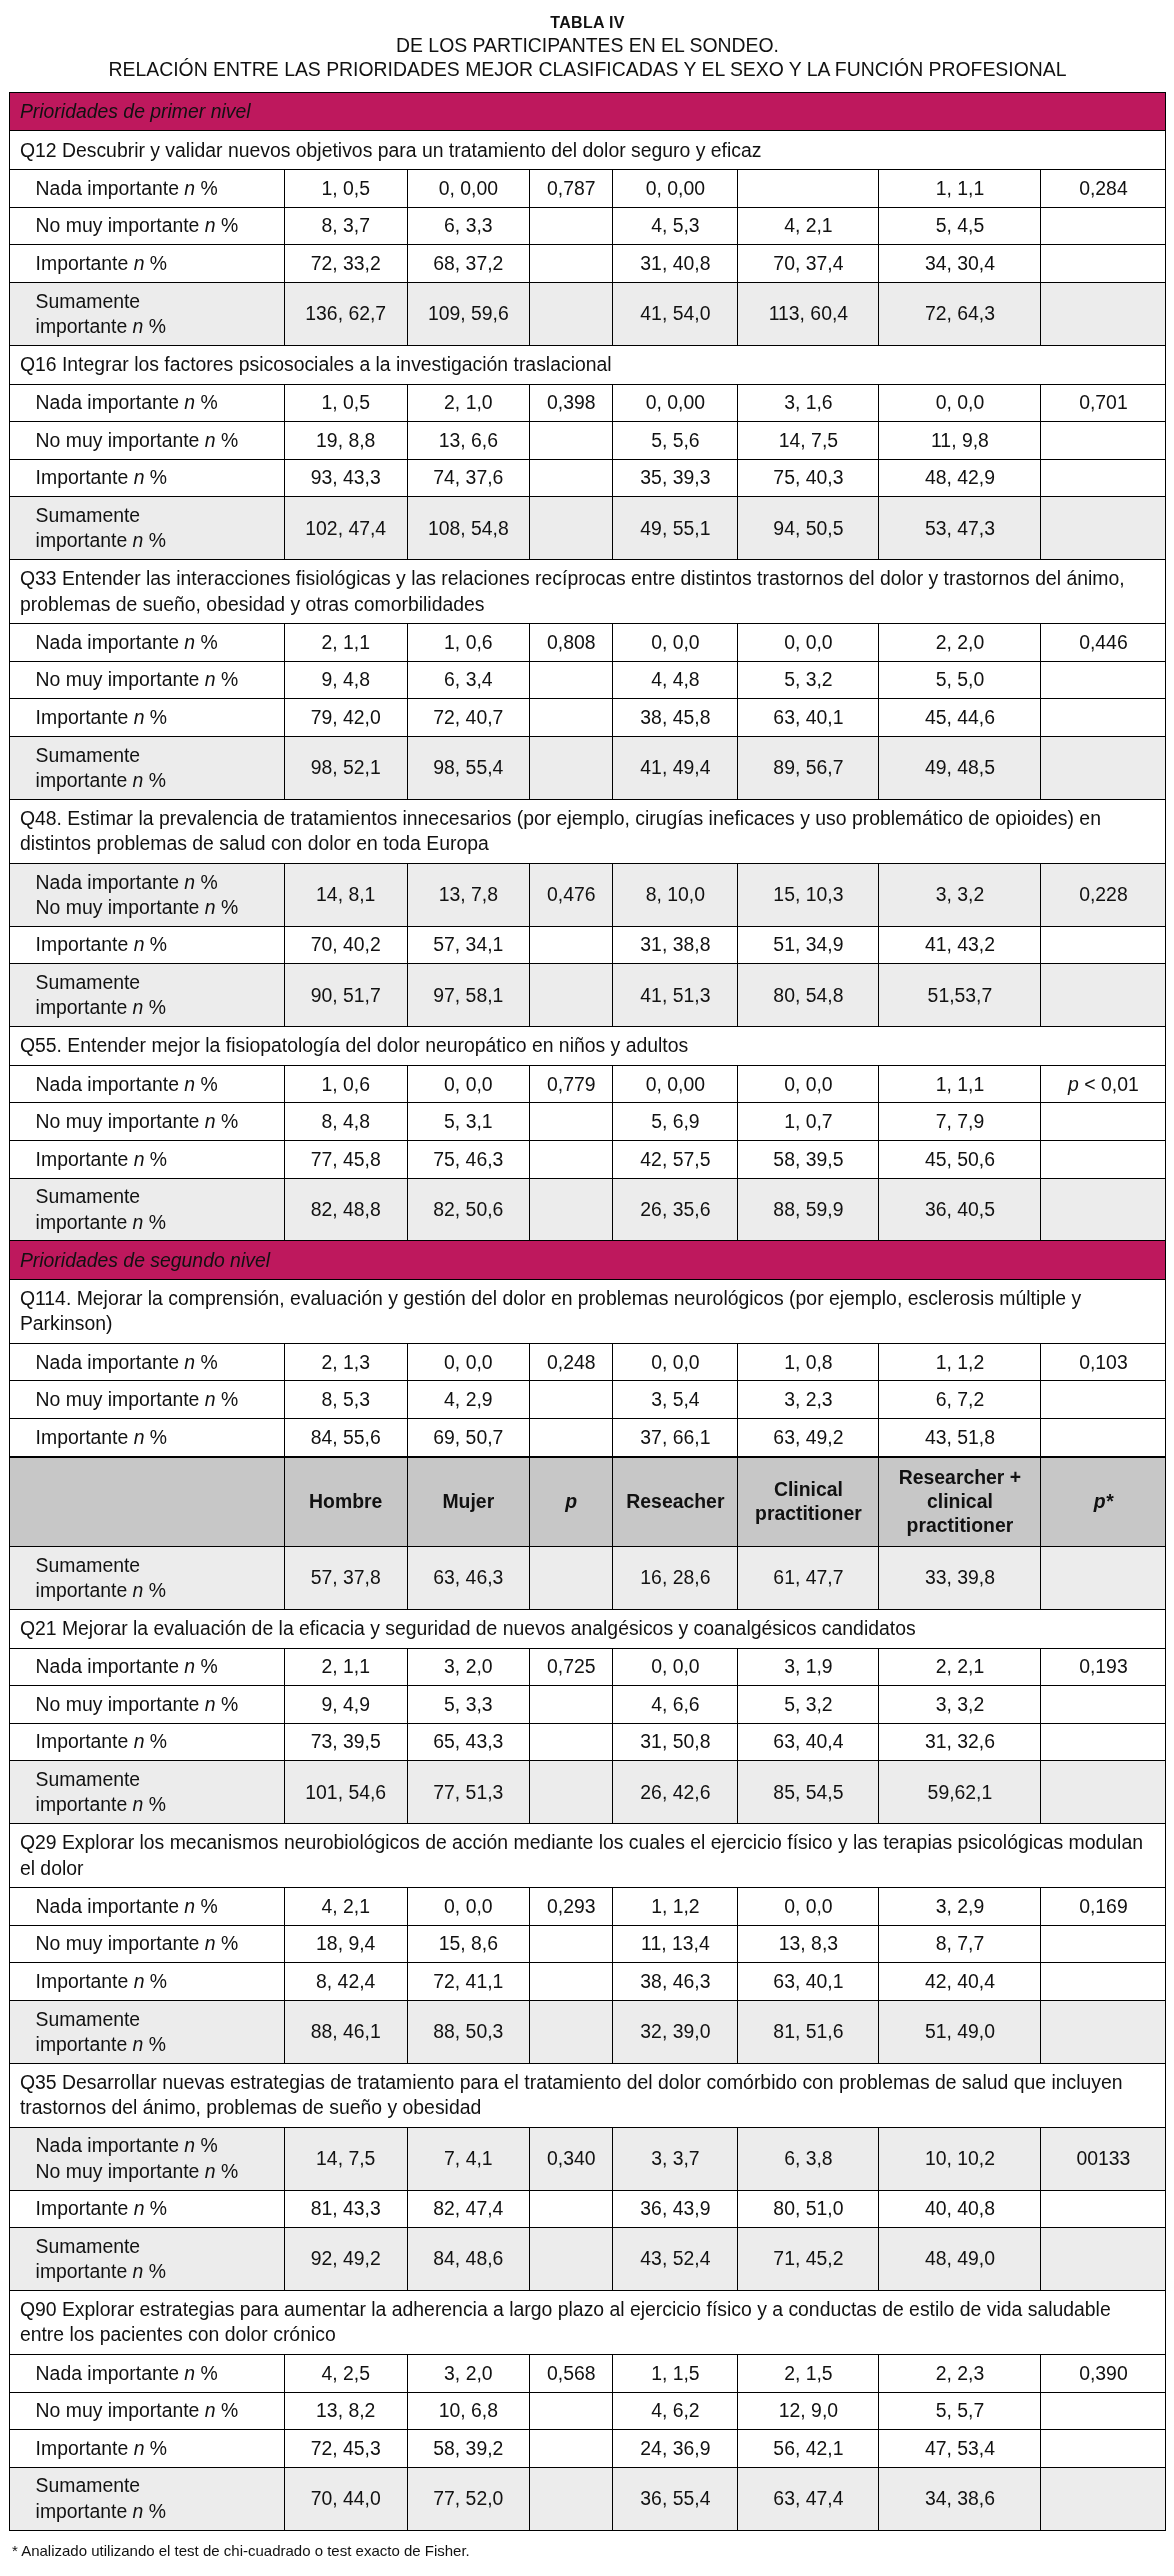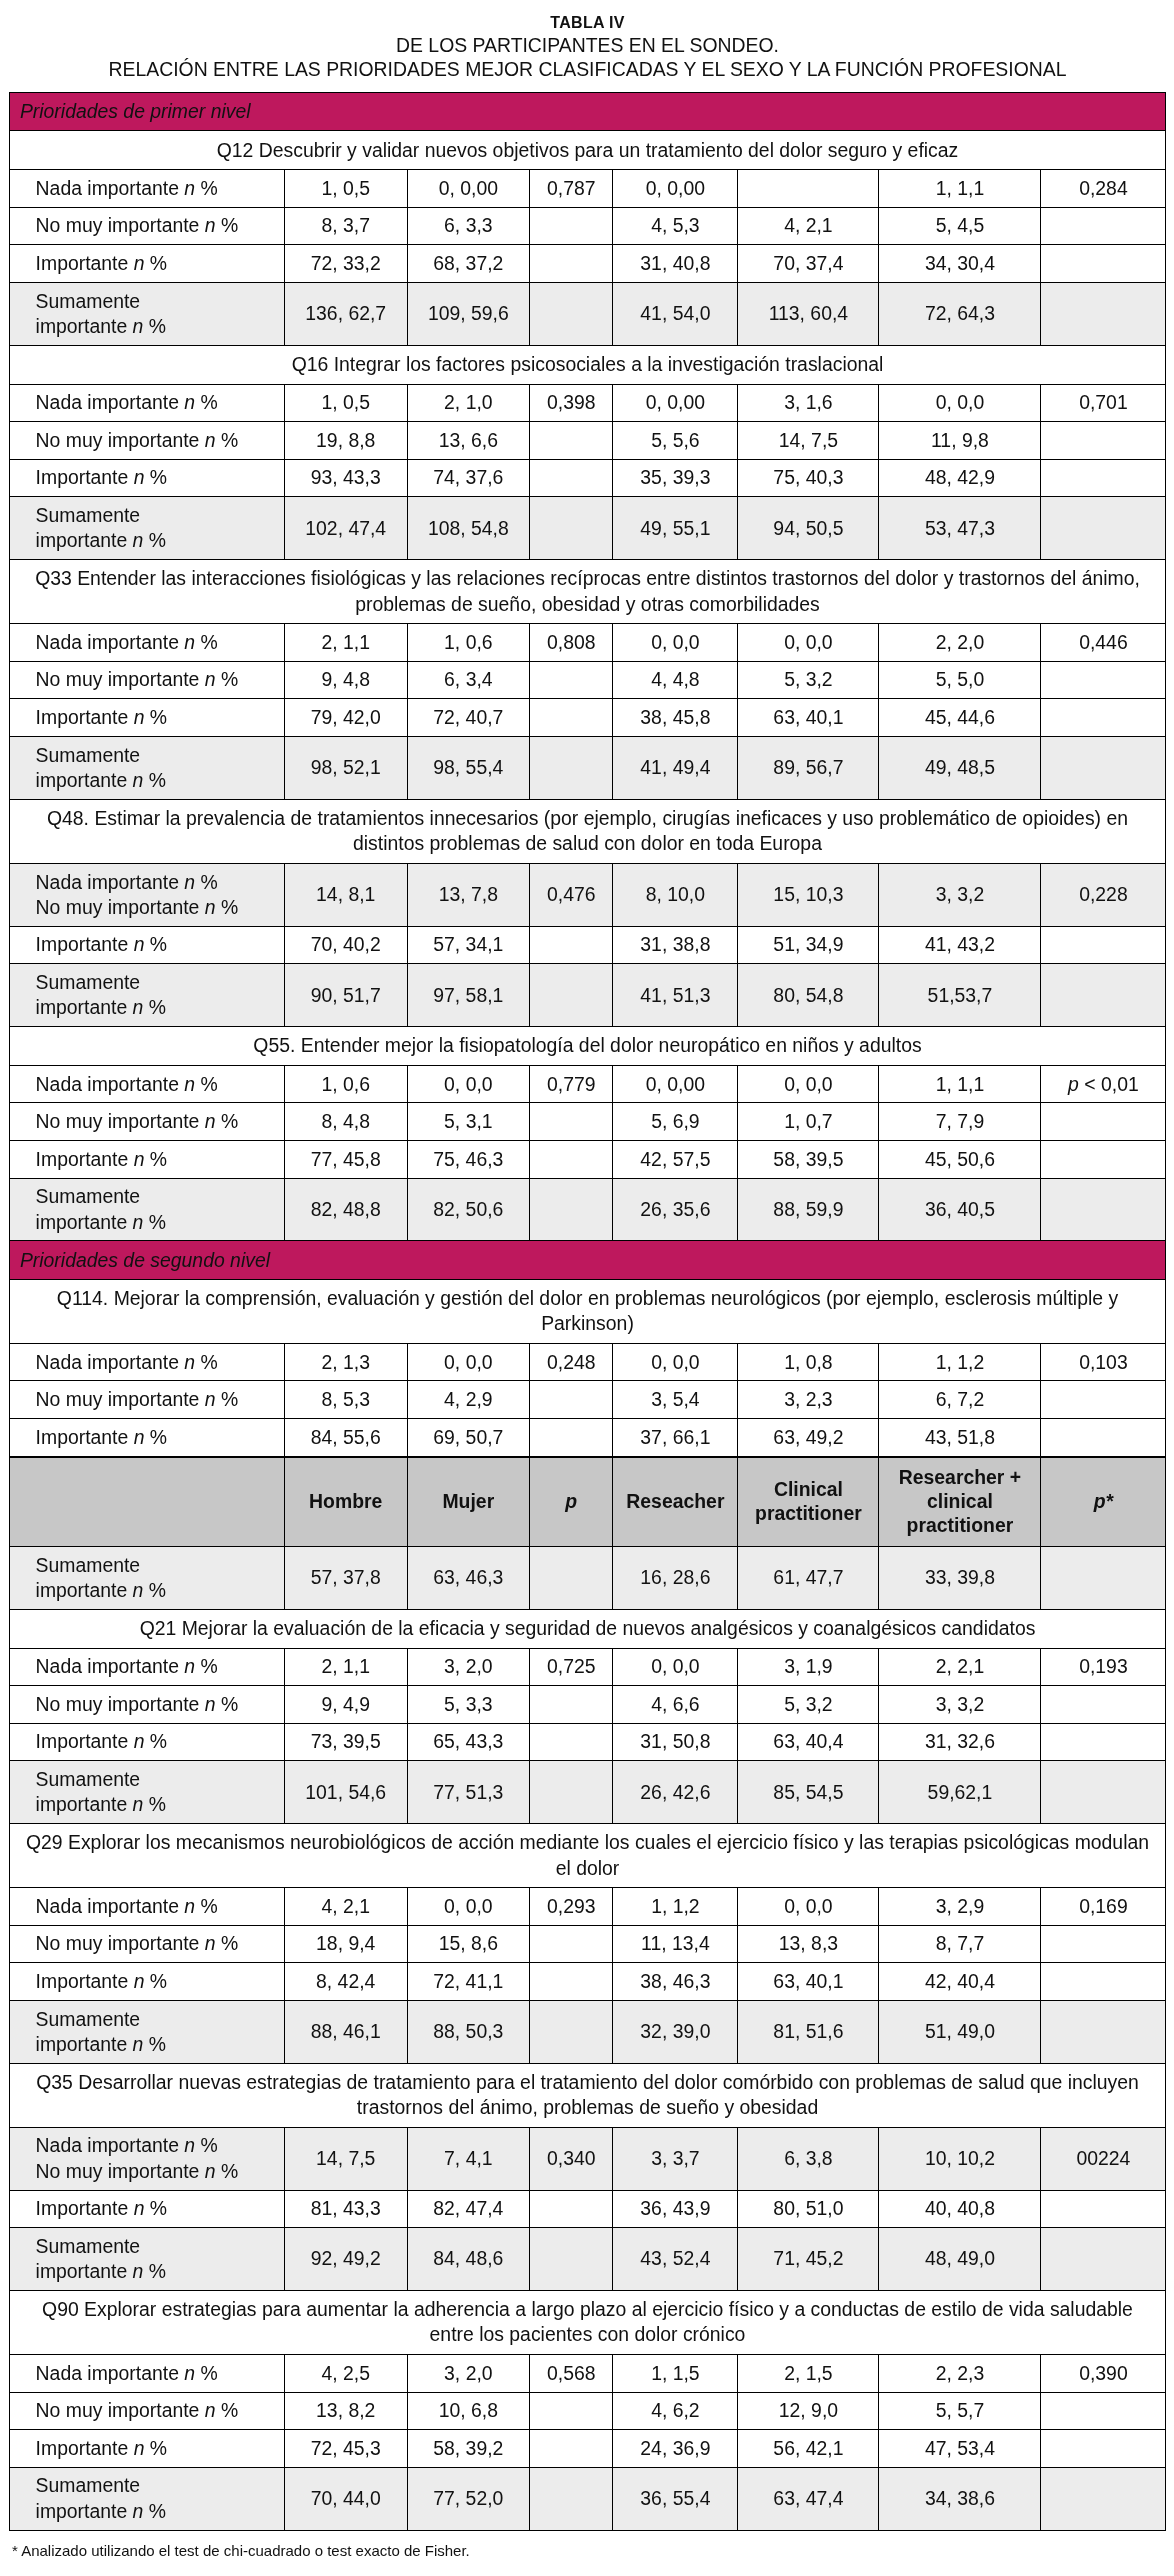--- a/index.html
+++ b/index.html
@@ -41,21 +41,21 @@
     background: #c7c7c7;
     font-weight: bold;
     text-align: center;
     padding: 8.6px 4.6px;
     line-height: 1.22;
   }
   th.head-cell.italic { font-style: italic; }
   tr.repeat th { border-top: 2.9px solid #000; }
 
   td.section-cell { font-style: italic; padding: 6.3px 10.3px; background: #be185d; line-height: 1.28; }
-  td.question-cell { padding: 6.3px 10.3px; background: #fff; line-height: 1.3; text-align: center; }
+  td.question-cell { padding: 6.3px 10.3px; background: #fff; line-height: 1.3; }
   td.label-cell { text-align: left; padding: 5.7px 4.6px 5.7px 26px; line-height: 1.3; }
   td.value-cell { text-align: center; padding: 5.7px 3.4px; line-height: 1.3; }
   tr.shaded td { background: #ececec; }
 
   .footnote { font-size: 15px; margin-top: 10.3px; padding-left: 3.4px; line-height: 1.3; }
 </style>
 </head>
 <body>
 
 <div class="page">
@@ -432,21 +432,21 @@
           <td colspan="8" class="question-cell">Q35 Desarrollar nuevas estrategias de tratamiento para el tratamiento del dolor comórbido con problemas de salud que incluyen trastornos del ánimo, problemas de sueño y obesidad</td>
         </tr>
         <tr class="shaded">
           <td class="label-cell">Nada importante <i>n</i>&nbsp;%<br>No muy importante <i>n</i>&nbsp;%</td>
           <td class="value-cell">14, 7,5</td>
           <td class="value-cell">7, 4,1</td>
           <td class="value-cell">0,340</td>
           <td class="value-cell">3, 3,7</td>
           <td class="value-cell">6, 3,8</td>
           <td class="value-cell">10, 10,2</td>
-          <td class="value-cell">00224</td>
+          <td class="value-cell">00133</td>
         </tr>
         <tr>
           <td class="label-cell">Importante <i>n</i>&nbsp;%</td>
           <td class="value-cell">81, 43,3</td>
           <td class="value-cell">82, 47,4</td>
           <td class="value-cell"></td>
           <td class="value-cell">36, 43,9</td>
           <td class="value-cell">80, 51,0</td>
           <td class="value-cell">40, 40,8</td>
           <td class="value-cell"></td>

